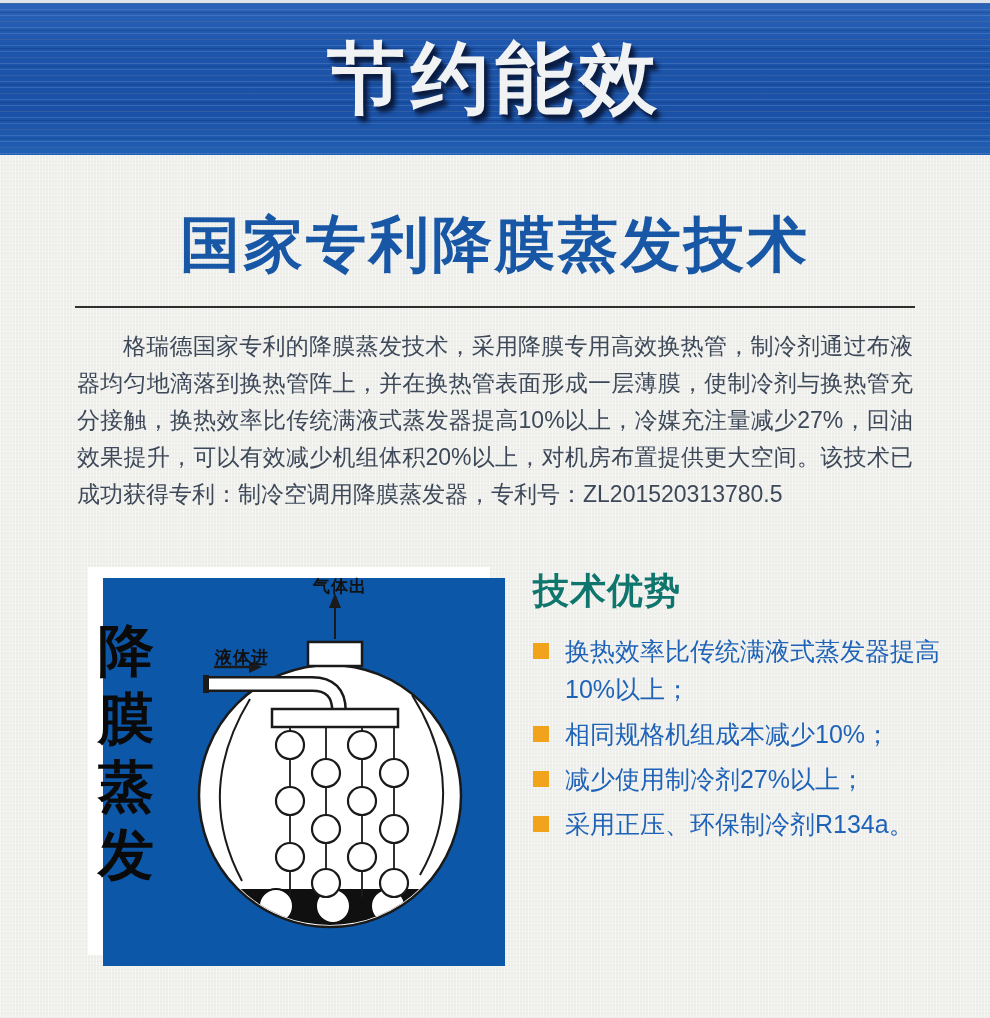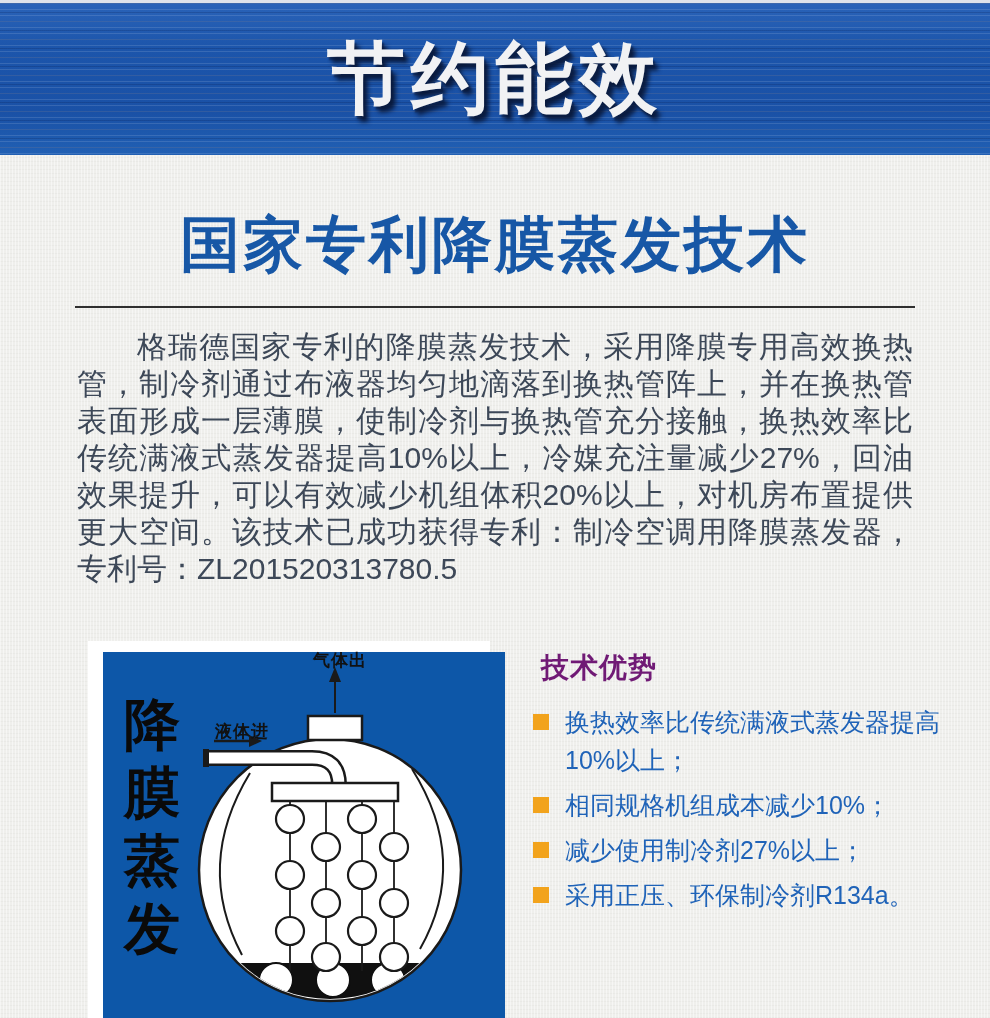--- a/index.html
+++ b/index.html
@@ -30,52 +30,52 @@
   }
 
   
   .section-title{
     margin:50px 0 0 0;text-align:center;
     font-size:60px;font-weight:bold;letter-spacing:3px;color:#1757a6;
   }
   .divider{height:2px;background:#2f2f2f;margin:20px 75px 0 75px;}
   .body-text{
     margin:20px 77px 0 77px;
-    font-size:30px;line-height:37px;color:#3d4858;
+    font-size:23px;line-height:37px;color:#3d4858;
     text-align:justify;text-indent:2em;
   }
 
   
   .columns{display:flex;margin-top:54px;padding-left:88px;gap:43px;}
 
   
   .diagram-card{
     position:relative;z-index:0;width:402px;height:388px;background:#ffffff;
     margin:0;flex:none;
   }
   .diagram-card::before{
     content:"";position:absolute;z-index:-1;left:15px;top:11px;
     width:402px;height:388px;background:#0d57a8;
   }
   .side-label{
     position:absolute;left:6px;top:50px;width:64px;
     font-size:56px;line-height:68px;font-weight:900;color:#0a0a0a;
-    word-break:break-all;text-align:center;margin-left:26px;
+    word-break:break-all;text-align:center;
   }
   .diagram-svg{position:absolute;left:0;top:0;}
   .diag-lbl{
     position:absolute;font-size:17px;font-weight:bold;color:#111;
     text-align:center;letter-spacing:1px;
   }
   .diag-lbl.gas{left:207px;top:8px;width:90px;}
   .diag-lbl.liq{left:112px;top:79px;width:84px;}
 
   
   .advantages{width:420px;flex:none;}
-  .adv-heading{margin:8px;font-size:28px;font-weight:bold;color:#701a75;letter-spacing:1px;}
+  .adv-heading{margin:0;font-size:36px;font-weight:bold;color:#0f766e;letter-spacing:1px;}
   .adv-list{list-style:none;margin:16px 0 12px 0;padding:0;}
   .adv-item{display:flex;align-items:flex-start;margin:0 0 7px 0;}
   .sq{flex:none;width:16px;height:16px;background:#f2a31c;margin:11px 16px 0 0;}
   .adv-text{font-size:25px;line-height:38px;color:#1f63b8;max-width:388px;}
 </style>
 </head>
 <body>
 
 <div class="page">
 

